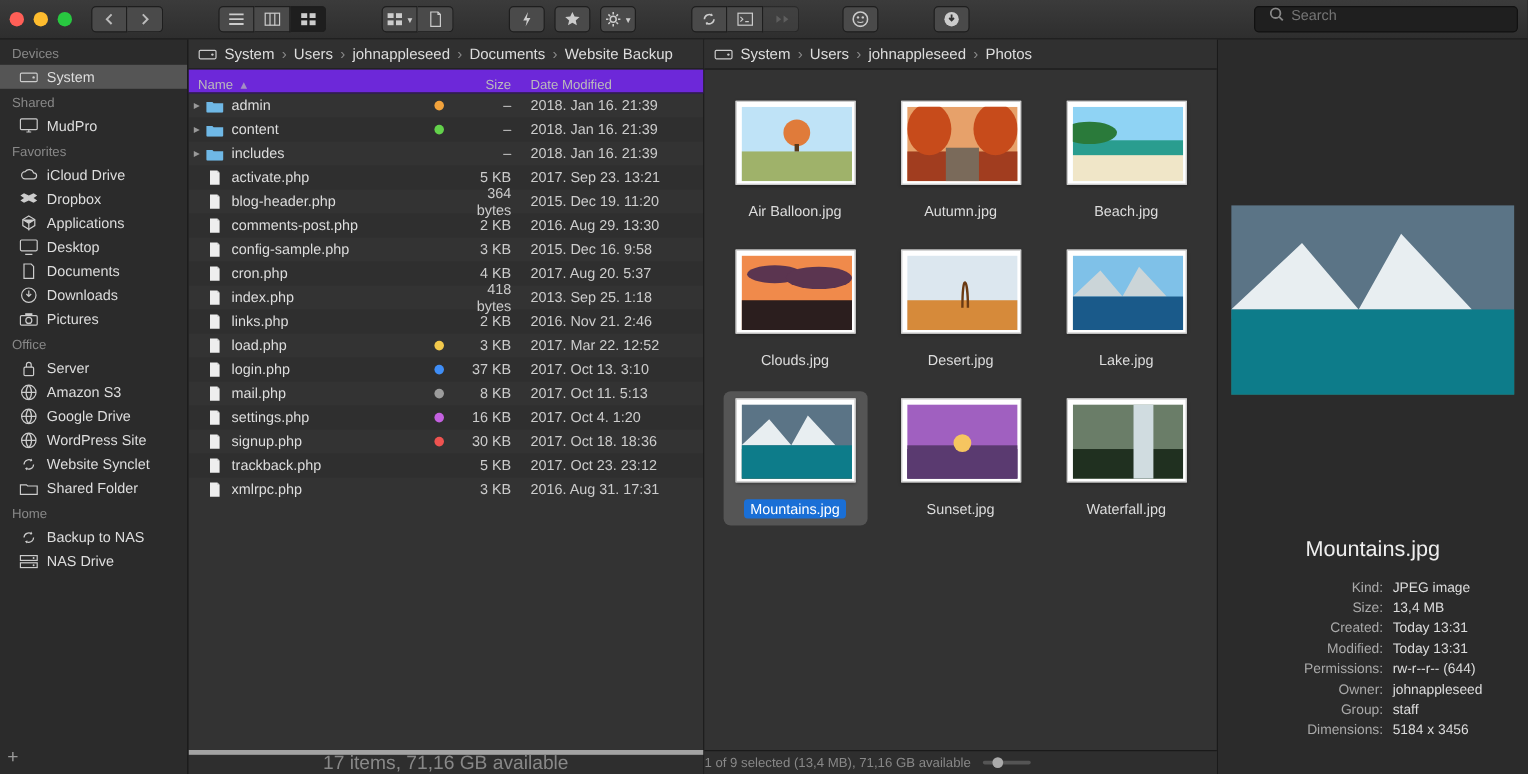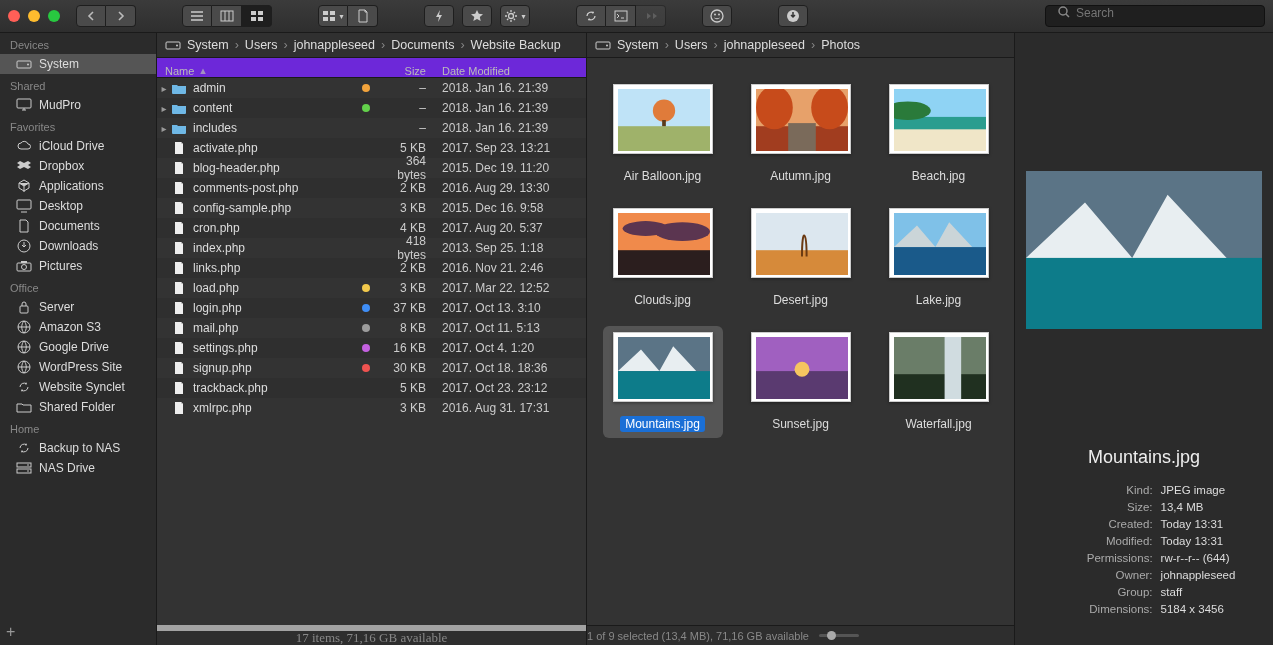--- a/index.html
+++ b/index.html
@@ -118,23 +118,23 @@
   }
   .row:nth-child(even) { background: #2f2f2f; }
   .row .disclose { width: 14px; text-align:center; color:#999; font-size:10px;}
   .row .ficon { width: 16px; height:14px; display:flex;align-items:center;justify-content:center; margin-right:6px;}
   .row .fname { flex:1; color:#ddd; white-space:nowrap; overflow:hidden;}
   .row .tag { width: 16px; text-align:center; }
   .row .tag span{display:inline-block;width:8px;height:8px;border-radius:50%;}
   .row .fsize { width:62px; text-align:right; color:#ccc; padding-right:10px;}
   .row .fdate { width:150px; color:#ccc; padding-left:6px; font-variant-numeric:tabular-nums;}
   .status {
-    height: 20px; border-top:6px solid #a3a3a3;
+    height: 20px; border-top:4px solid #a3a3a3;
     display:flex;align-items:center;justify-content:center;
-    font-size:13px;color:#888;background:#2e2e2e;font-family:Liberation Serif, serif;
+    font-size:16px;color:#888;background:#2e2e2e;
   }
   
   .grid-pane {
     width: 428px;
     background: #333;
     border-right: 1px solid #1a1a1a;
     display:flex;flex-direction:column;
   }
   .grid-body { flex:1; padding: 20px 4px 10px; display:flex; flex-wrap:wrap; align-content:flex-start; gap: 12px 18px; justify-content:center; overflow:auto;}
   .thumb-item {

